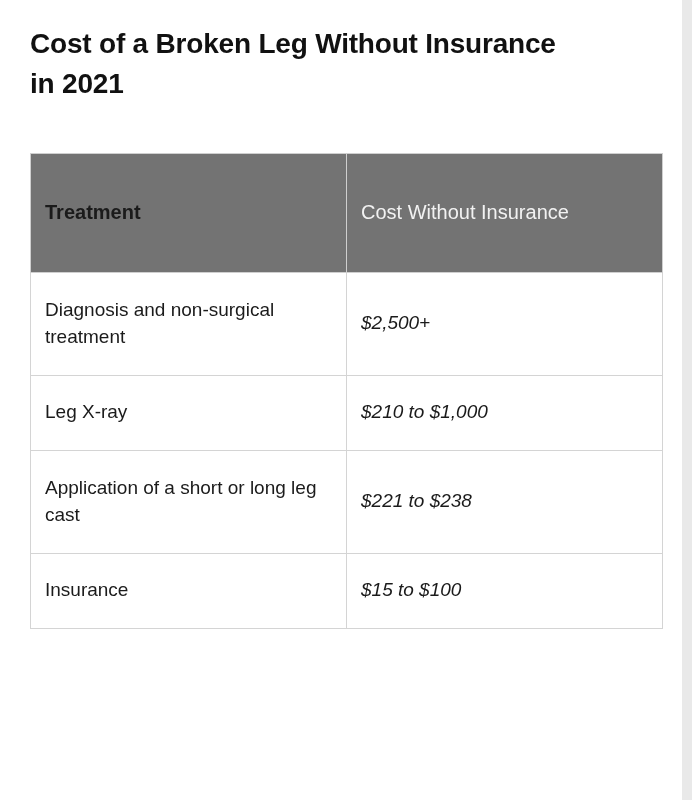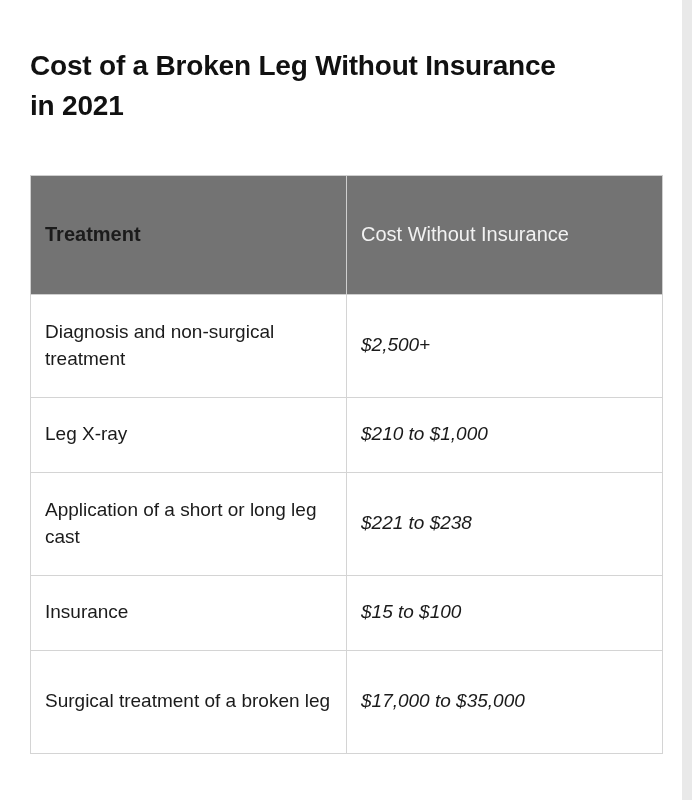--- a/index.html
+++ b/index.html
@@ -27,21 +27,21 @@
     width: 10px;
     height: 800px;
     background: #e9e9e9;
   }
   .content {
     position: absolute;
     top: 0;
     left: 0;
     width: 682px;
     height: 800px;
-    padding: 46px 30px 0 30px;
+    padding: 24px 30px 0 30px;
     box-sizing: border-box;
   }
   .title {
     font-size: 28px;
     font-weight: bold;
     line-height: 1.42;
     color: #111111;
     letter-spacing: -0.2px;
     margin: 0;
     max-width: 540px;
@@ -114,24 +114,20 @@
           <td class="col-cost">$210 to $1,000</td>
         </tr>
         <tr class="row-tall">
           <td class="col-treat">Application of a short or long leg cast</td>
           <td class="col-cost">$221 to $238</td>
         </tr>
         <tr class="row-short">
           <td class="col-treat">Insurance</td>
           <td class="col-cost">$15 to $100</td>
         </tr>
-        <tr class="row-tall">
-          <td class="col-treat">Surgical treatment of a broken leg</td>
-          <td class="col-cost">$17,000 to $35,000</td>
-        </tr>
       </tbody>
     </table>
 
   </div>
 
   <div class="right-gutter"></div>
 
 </div>
 
 </body></html>

